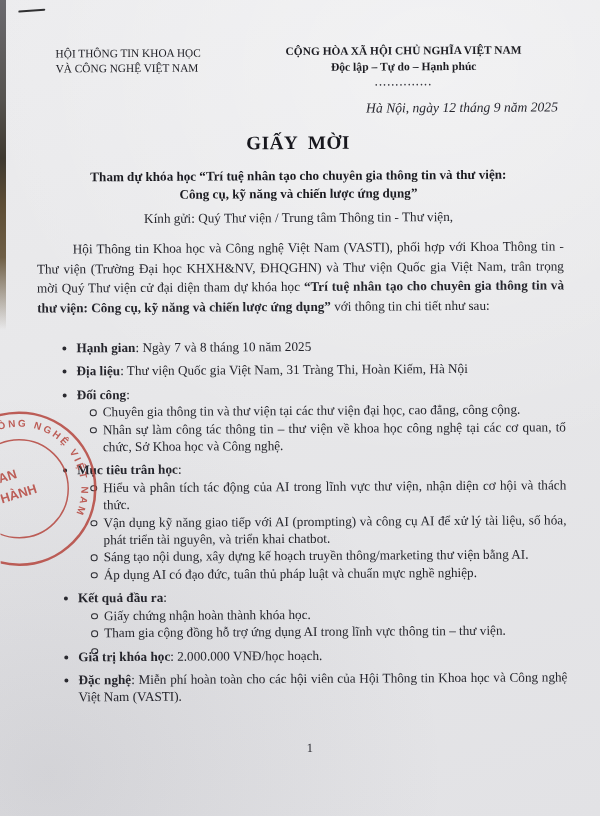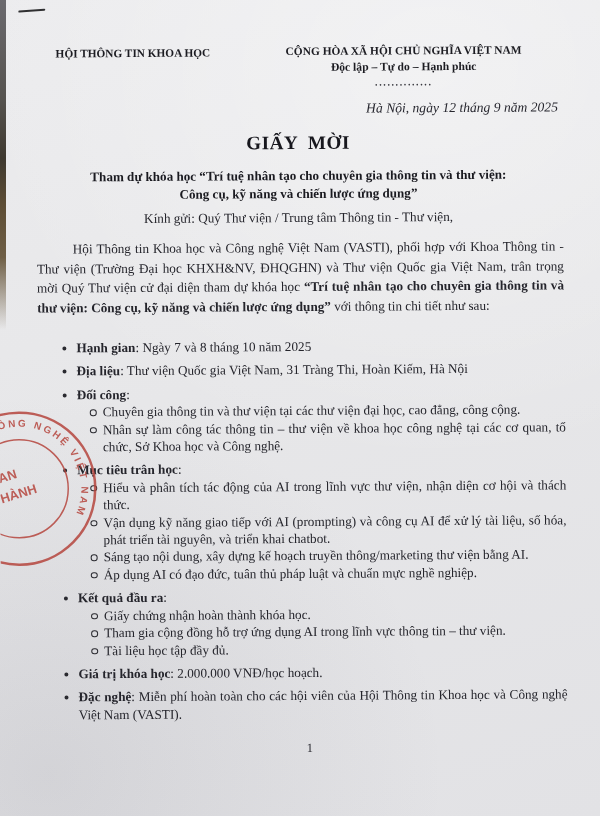--- a/index.html
+++ b/index.html
@@ -15,21 +15,21 @@
   .abs{position:absolute;}
   .b{font-weight:bold;}
 
   
   .edge-strip{position:absolute;left:0;top:0;width:6px;height:330px;
     background:linear-gradient(180deg,#6b6a6e 0%,#56534f 30%,#3f3930 48%,#5d4d35 62%,#6f5f46 78%,rgba(111,95,70,0) 100%);}
   .pen-mark{position:absolute;left:21px;top:8px;width:27px;height:2.4px;background:#303032;
     border-radius:2px;transform:rotate(-4deg);}
 
   
-  .org{left:58px;top:45px;font-weight:bold;font-size:11.3px;line-height:15px;color:#1c1c22;}
+  .org{left:58px;top:45px;font-weight:normal;font-size:11.3px;line-height:15px;color:#1c1c22;}
   .national{left:272px;top:44px;width:268px;text-align:center;color:#1c1c22;}
   .nat1{font-weight:bold;font-size:11.4px;line-height:14px;}
   .nat2{font-weight:bold;font-size:11.6px;line-height:14px;margin-top:3px;}
   .natdots{font-weight:bold;font-size:10px;letter-spacing:1.6px;line-height:10px;margin-top:3px;color:#3a3a40;}
   .dateline{top:101px;left:0;width:560px;text-align:right;font-style:italic;font-size:13.6px;color:#26262e;}
 
   .title{top:132px;left:0;width:600px;text-align:center;font-weight:bold;font-size:19px;
     letter-spacing:.6px;word-spacing:5px;color:#17171d;}
   .subtitle{top:167px;left:0;width:600px;text-align:center;font-weight:bold;font-size:13.1px;
     line-height:18px;color:#1a1a20;}
@@ -57,20 +57,21 @@
 <body>
 
 <div class="edge-strip"></div>
 
 <div class="paper">
 
   <div class="pen-mark"></div>
 
   <div class="abs org">
     <div>HỘI THÔNG TIN KHOA HỌC</div>
+    <div>VÀ CÔNG NGHỆ VIỆT NAM</div>
   </div>
 
   <div class="abs national">
     <div class="nat1">CỘNG HÒA XÃ HỘI CHỦ NGHĨA VIỆT NAM</div>
     <div class="nat2">Độc lập – Tự do – Hạnh phúc</div>
     <div class="natdots">..............</div>
   </div>
 
   <div class="abs dateline">Hà Nội, ngày 12 tháng 9 năm 2025</div>
 
@@ -106,21 +107,21 @@
         <li><span class="circ"></span><span>Vận dụng kỹ năng giao tiếp với AI (prompting) và công cụ AI để xử lý tài liệu, số hóa, phát triển tài nguyên, và triển khai chatbot.</span></li>
         <li><span class="circ"></span><span>Sáng tạo nội dung, xây dựng kế hoạch truyền thông/marketing thư viện bằng AI.</span></li>
         <li><span class="circ"></span><span>Áp dụng AI có đạo đức, tuân thủ pháp luật và chuẩn mực nghề nghiệp.</span></li>
       </ul>
     </li>
     <li>
       <span class="dot"></span><span class="b">Kết quả đầu ra</span><span>:</span>
       <ul class="sub">
         <li><span class="circ"></span><span>Giấy chứng nhận hoàn thành khóa học.</span></li>
         <li><span class="circ"></span><span>Tham gia cộng đồng hỗ trợ ứng dụng AI trong lĩnh vực thông tin – thư viện.</span></li>
-        <li><span class="circ"></span><span>Tài liệu học tập đầy đủ.</span></li>
+        <li><span class="circ"></span></li>
       </ul>
     </li>
     <li>
       <span class="dot"></span><span class="b">Giá trị khóa học</span><span>: 2.000.000 VNĐ/học hoạch.</span>
     </li>
     <li>
       <span class="dot"></span><span class="b">Đặc nghệ</span><span>: Miễn phí hoàn toàn cho các hội viên của Hội Thông tin Khoa học và Công nghệ Việt Nam (VASTI).</span>
     </li>
   </ul>
 

